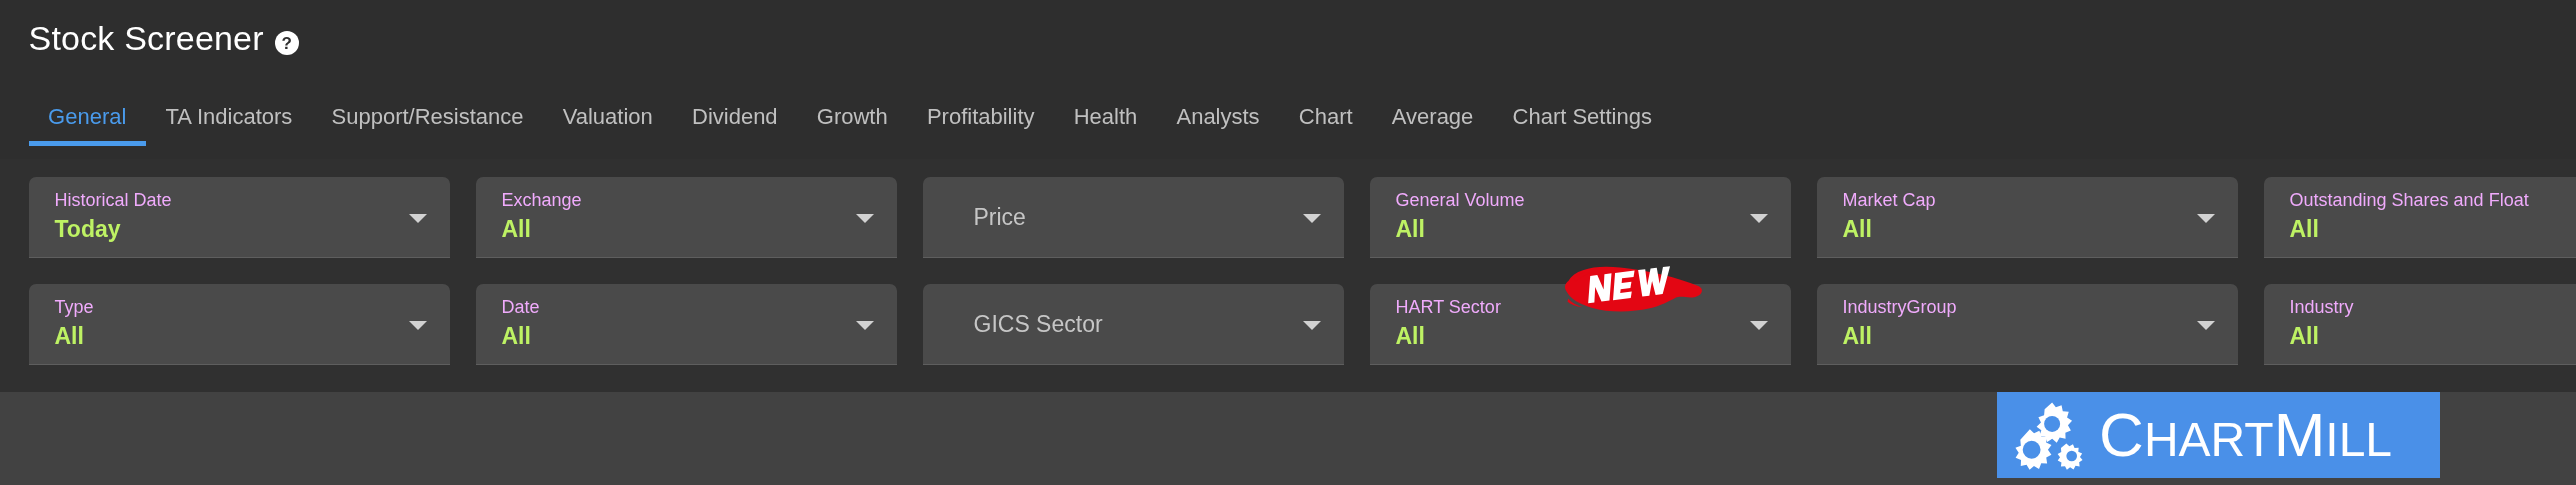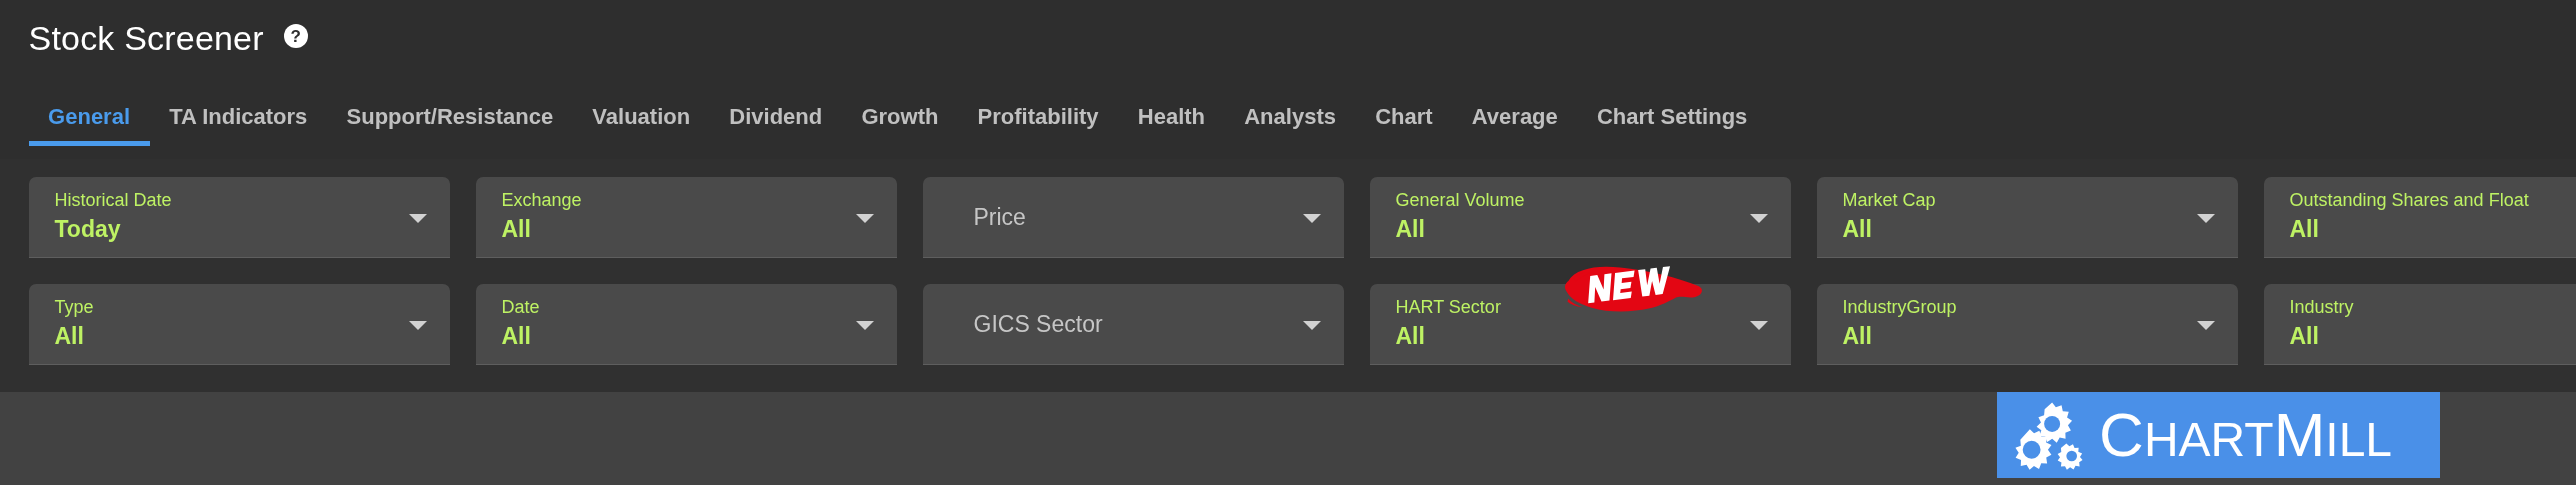--- a/index.html
+++ b/index.html
@@ -30,22 +30,22 @@
     left: 0; top: 0;
     width: 2576px;
     height: 93px;
     background: #2e2e2e;
   }
   .page-title-row {
     position: absolute;
     left: 28.5px;
     top: 21.4px;
     display: flex;
-    align-items: flex-start;
-    gap: 20px;
+    align-items: flex-end;
+    gap: 11px;
   }
   .page-title {
     font-size: 34px;
     font-weight: 400;
     color: #ffffff;
     letter-spacing: 0.2px;
     line-height: 1;
   }
   .help-icon {
     width: 24px;
@@ -76,21 +76,20 @@
     box-sizing: border-box;
   }
   .tab {
     position: relative;
     font-size: 22px;
     color: #c0c0c0;
     padding: 12.5px 19.6px 18px 19.6px;
     white-space: nowrap;
     cursor: pointer;
     line-height: 1;
-    font-weight: bold;
   }
   .tab.active {
     color: #4a9bec;
   }
   .tab.active::after {
     content: "";
     position: absolute;
     left: 0;
     right: 0;
     bottom: 0;
@@ -130,21 +129,21 @@
     flex: 0 0 auto;
   }
   .field:last-child { margin-right: 0; }
   .field.w1 { width: 421px; }
 
   .field-label {
     position: absolute;
     left: 26px;
     top: 14.3px;
     font-size: 18px;
-    color: #bef264;
+    color: #f0abfc;
     line-height: 1;
     white-space: nowrap;
   }
   .field-value {
     position: absolute;
     left: 26px;
     top: 41px;
     font-size: 23px;
     font-weight: 700;
     color: #bef264;

